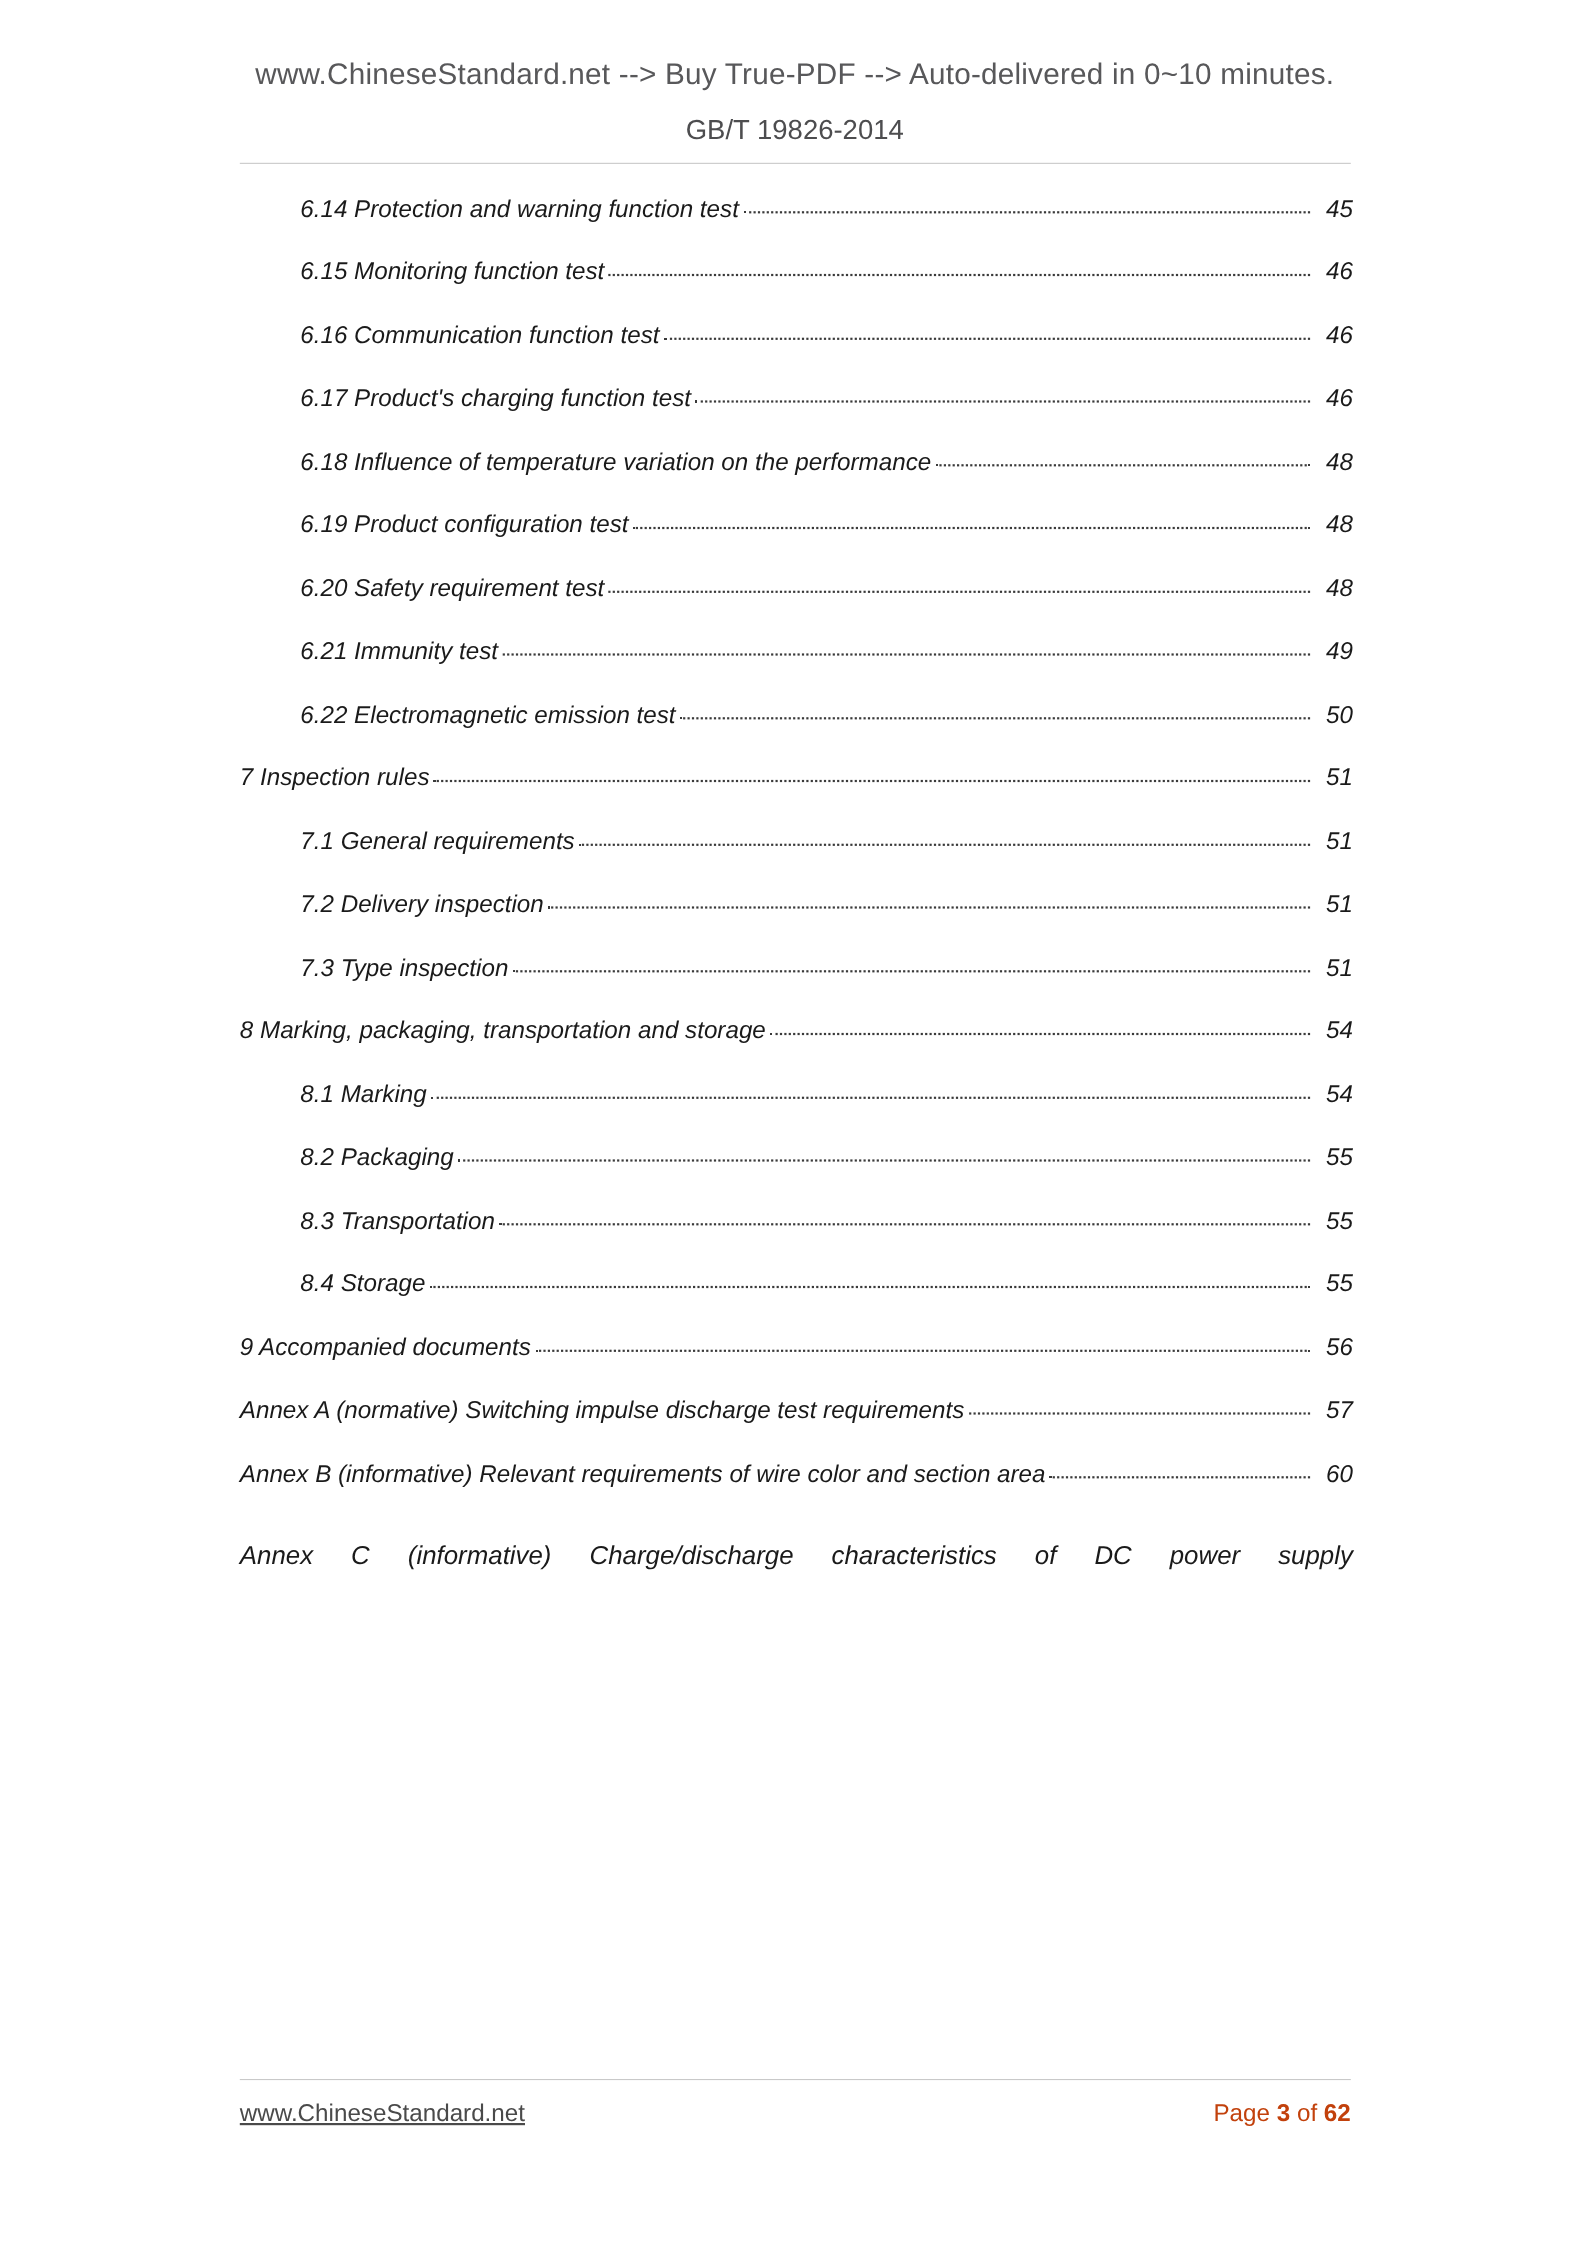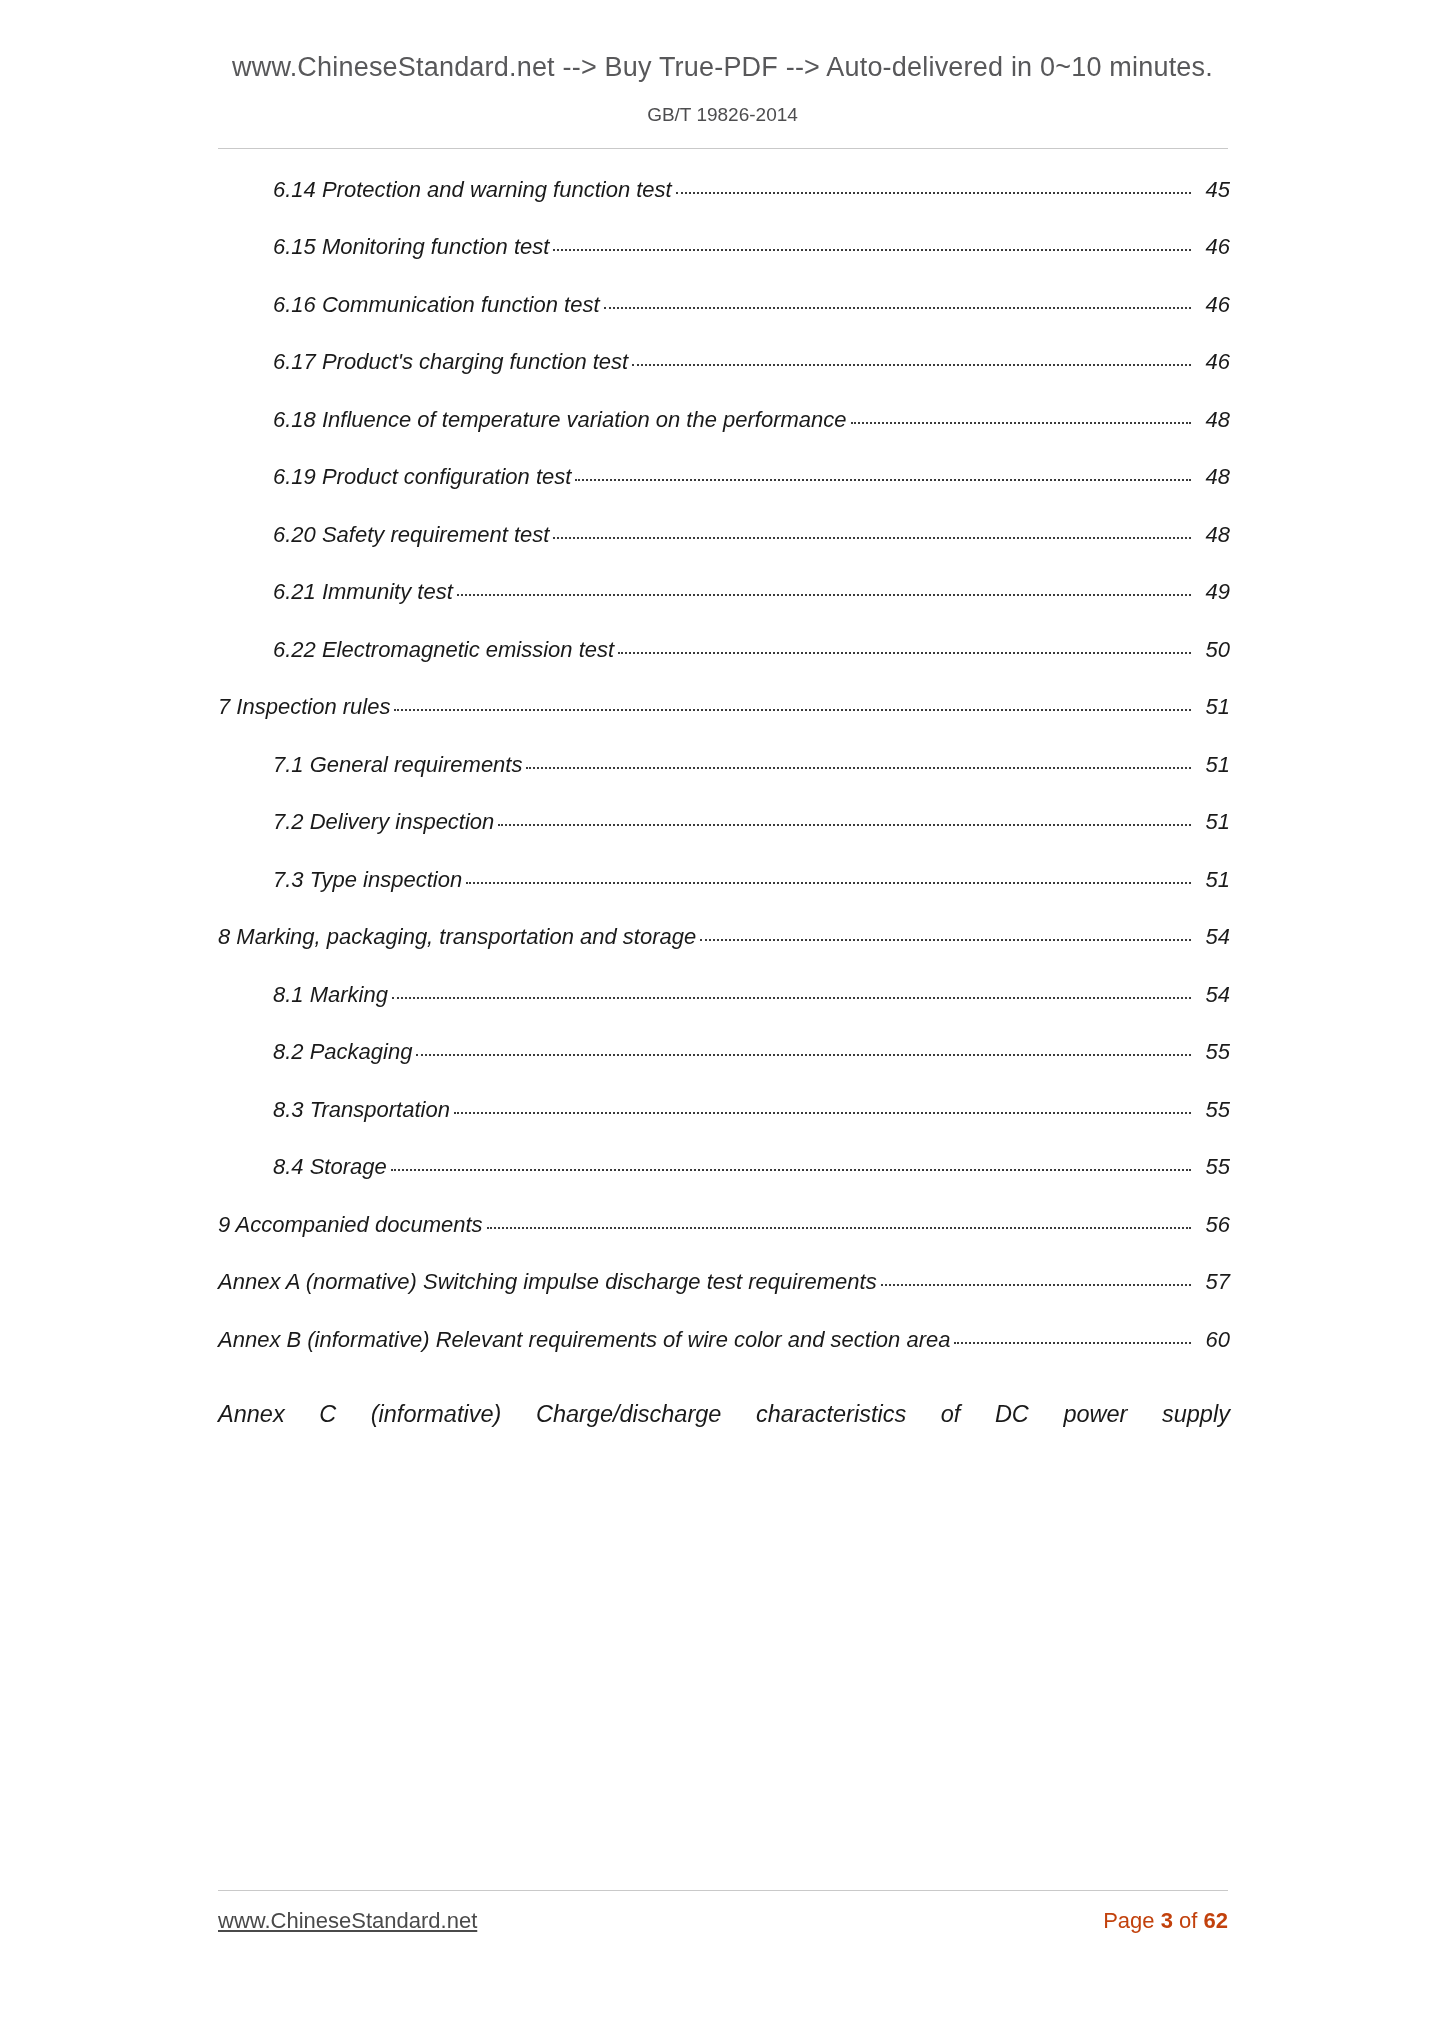--- a/index.html
+++ b/index.html
@@ -29,21 +29,21 @@
     color: #58585a;
     letter-spacing: 0.2px;
     white-space: nowrap;
   }
   .std-code {
     position: absolute;
     top: 104px;
     left: 0;
     width: 100%;
     text-align: center;
-    font-size: 19px;
+    font-size: 25px;
     color: #4d4d4f;
   }
   .header-rule {
     position: absolute;
     top: 148px;
     left: 218px;
     width: 1010px;
     height: 1px;
     background: #c9c9c9;
   }

